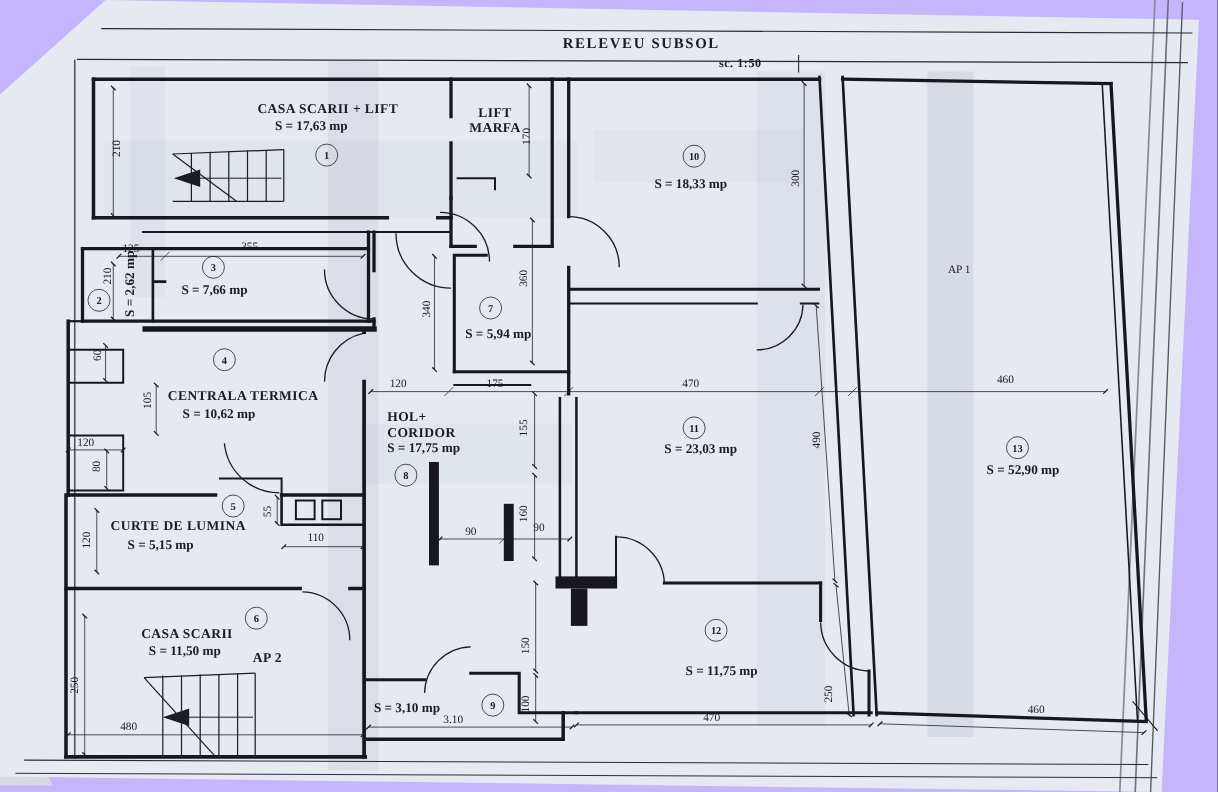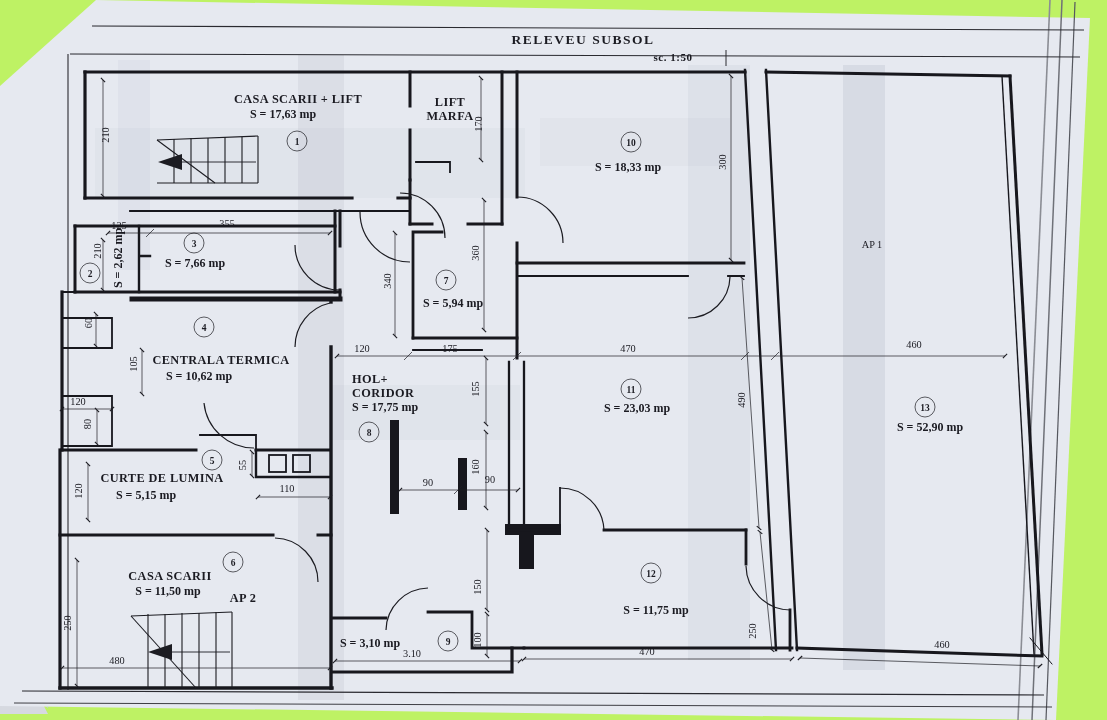--- a/index.html
+++ b/index.html
@@ -1,16 +1,16 @@
 <!DOCTYPE html>
 <html><head>
 <meta charset="utf-8">
 <style>
   html,body{margin:0;padding:0;background:#232327;}
-  .stage{position:relative;width:1107px;height:720px;overflow:hidden;background:#bef264;}
+  .stage{position:relative;width:1107px;height:720px;overflow:hidden;background:#c4b5fd;}
   svg{display:block;}
   text{fill:#1b1b22;font-family:"Liberation Serif","DejaVu Serif",serif;}
   .ttl{font-size:13.5px;font-weight:bold;letter-spacing:1.5px;}
   .scl{font-size:11px;font-weight:bold;letter-spacing:.5px;}
   .rm{font-size:12.3px;font-weight:bold;letter-spacing:.4px;}
   .rs{font-size:12px;font-weight:bold;}
   .dm{font-size:10.3px;}
   .cn{font-size:9.5px;font-weight:bold;}
   .w{stroke:#17171d;fill:none;stroke-linecap:square;}
   .dl{stroke:#1c1c22;stroke-width:.7;fill:none;}

